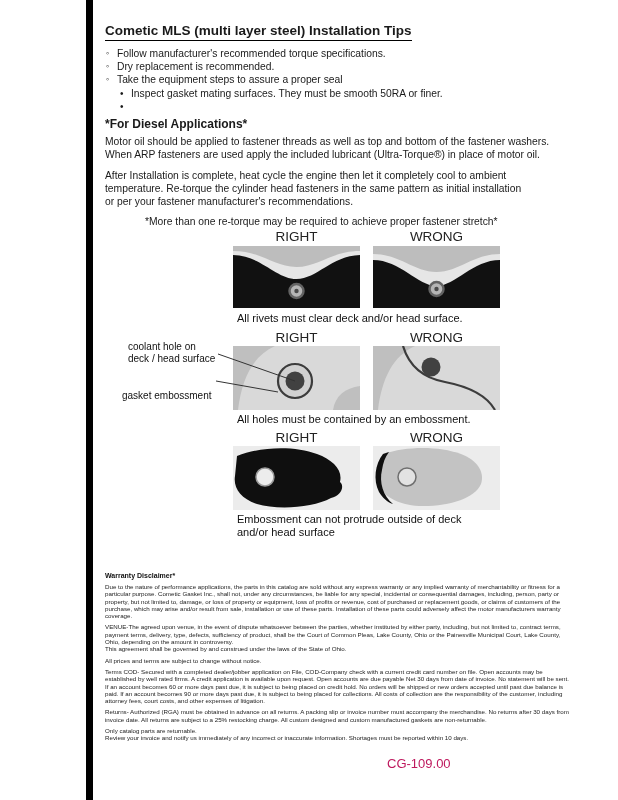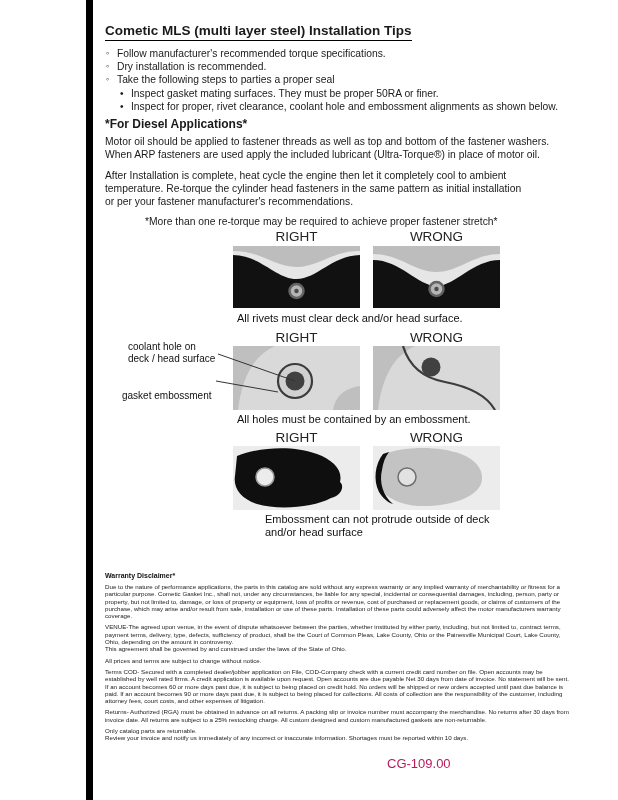--- a/index.html
+++ b/index.html
@@ -38,21 +38,21 @@
   .dg-headers { position: absolute; left: 233px; width: 267px; display: flex; font-size: 13.5px; color: #222; align-items: flex-end; }
   .dg-headers span { width: 127px; text-align: center; }
   .dg-headers span + span { margin-left: 13px; }
   .h1 { top: 229px; } .h2 { top: 330px; } .h3 { top: 430px; }
 
   .dg-row { position: absolute; left: 233px; display: flex; gap: 13px; }
   .r1 { top: 246px; } .r2 { top: 346px; } .r3 { top: 446px; }
   .dg-row svg { display: block; }
 
   .caption { position: absolute; left: 237px; font-size: 11px; color: #111; line-height: 13px; }
-  .c1 { top: 312px; } .c2 { top: 413px; } .c3 { top: 513px; margin-left: 28px; }
+  .c1 { top: 312px; } .c2 { top: 413px; } .c3 { top: 513px; }
 
   .lbl { position: absolute; font-size: 10px; line-height: 11.5px; color: #111; }
   .lbl-coolant { left: 128px; top: 341px; width: 88px; }
   .lbl-emboss { left: 122px; top: 390px; width: 94px; }
   .leader { position: absolute; left: 216px; top: 344px; }
 
   .disclaimer { position: absolute; left: 105px; top: 572px; width: 468px; color: #222; }
   .disclaimer h2 { font-size: 7px; font-weight: bold; margin-bottom: 4px; color: #111; }
   .disclaimer p { font-size: 6.2px; line-height: 7.3px; margin-bottom: 4px; }
 
@@ -65,33 +65,32 @@
 
 <h1 class="title">Cometic MLS (multi layer steel) Installation Tips</h1>
 
 <div class="tips">
   <div class="tip-row">
     <span class="marker">◦</span>
     <span>Follow manufacturer's recommended torque specifications.</span>
   </div>
   <div class="tip-row">
     <span class="marker">◦</span>
-    <span>Dry installation is recommended.</span>
+    <span>Dry replacement is recommended.</span>
   </div>
   <div class="tip-row">
     <span class="marker">◦</span>
-    <span>Take the following steps to parties a proper seal</span>
+    <span>Take the equipment steps to assure a proper seal</span>
   </div>
   <div class="tip-row sub">
     <span class="marker">•</span>
-    <span>Inspect gasket mating surfaces.  They must be proper 50RA or finer.</span>
+    <span>Inspect gasket mating surfaces.  They must be smooth 50RA or finer.</span>
   </div>
   <div class="tip-row sub">
     <span class="marker">•</span>
-    <span>Inspect for proper, rivet clearance, coolant hole and embossment alignments as shown below.</span>
   </div>
 </div>
 
 <h2 class="diesel-h">*For Diesel Applications*</h2>
 <p class="para p1 prewrap">Motor oil should be applied to fastener threads as well as top and bottom of the fastener washers.
 When ARP fasteners are used apply the included lubricant (Ultra-Torque®) in place of motor oil.</p>
 <p class="para p2 prewrap">After Installation is complete, heat cycle the engine then let it completely cool to ambient
 temperature. Re-torque the cylinder head fasteners in the same pattern as initial installation
 or per your fastener manufacturer's recommendations.</p>
 <p class="para p3">*More than one re-torque may be required to achieve proper fastener stretch*</p>

